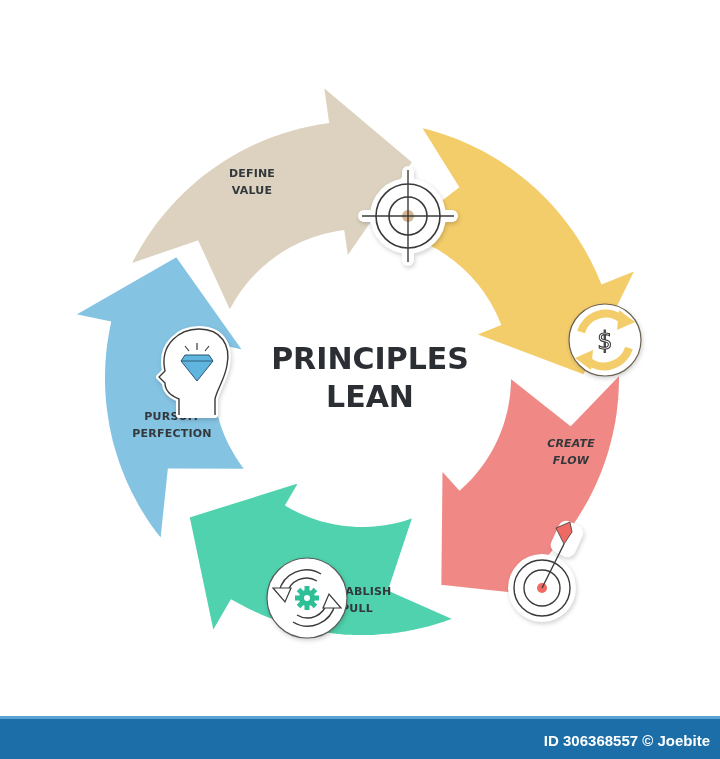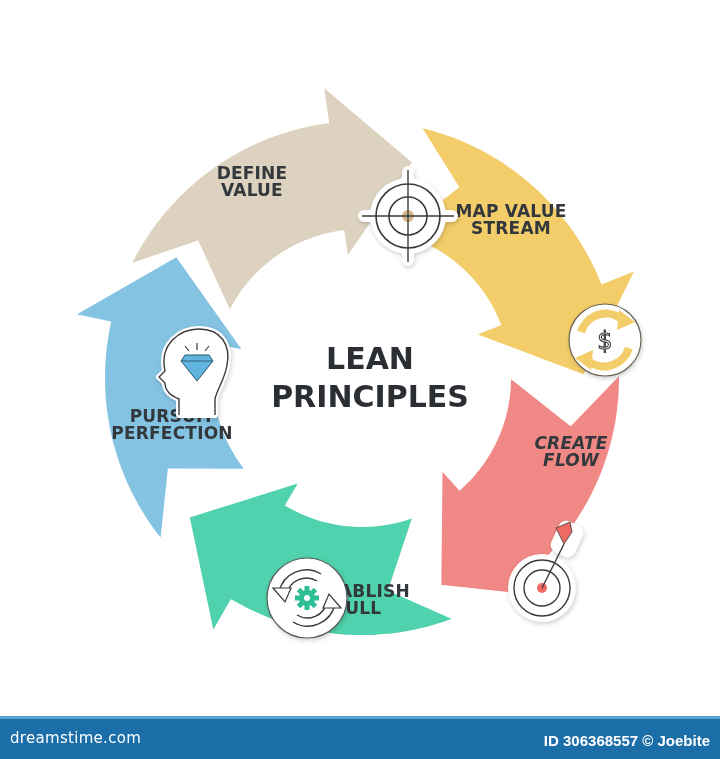--- a/index.html
+++ b/index.html
@@ -1,47 +1,45 @@
 <!DOCTYPE html>
 <html><head>
 <meta charset="utf-8">
 <style>
   html, body { margin: 0; padding: 0; }
   body { width: 720px; height: 759px; background: #ffffff; position: relative; overflow: hidden; font-family: "DejaVu Sans", sans-serif; }
   #stage { position: absolute; left: 0; top: 0; width: 720px; height: 716px; }
   #stage svg { position: absolute; left: 0; top: 0; }
-  .label { position: absolute; font-family: "DejaVu Sans", sans-serif; font-weight: bold; font-size: 17px; line-height: 17px; text-align: center; color: #33383c; letter-spacing: 0.2px; white-space: pre-line; transform: translate(-50%, -50%); }
+  .label { position: absolute; font-family: "DejaVu Sans", sans-serif; font-weight: bold; font-size: 11px; line-height: 17px; text-align: center; color: #33383c; letter-spacing: 0.2px; white-space: pre-line; transform: translate(-50%, -50%); }
   .title { position: absolute; left: 370px; top: 378px; transform: translate(-50%, -50%); text-align: center; font-family: "DejaVu Sans", sans-serif; font-weight: bold; color: #2b2f33; font-size: 30px; line-height: 38px; }
   .title div { white-space: nowrap; }
   .icon { position: absolute; transform: translate(-50%, -50%); }
   #footer { position: absolute; left: 0; top: 716px; width: 720px; height: 43px; background: #1b6ea8; border-top: 3px solid #5aa2d3; box-sizing: border-box; }
   #footer .brand { position: absolute; left: 10px; top: 10px; color: #ffffff; font-family: "DejaVu Sans", sans-serif; font-size: 15px; letter-spacing: 0.3px; }
   #footer .credit { position: absolute; right: 10px; top: 13px; color: #ffffff; font-family: "Liberation Sans", sans-serif; font-weight: bold; font-size: 15px; }
 </style>
 </head>
 <body>
 
 <div id="stage">
   <svg id="arrows" width="720" height="716" viewBox="0 0 720 716">
       <polygon points="196.5,244.0 126.4,268.1 130.1,260.4 134.2,252.7 138.4,245.3 143.0,237.9 147.7,230.7 152.7,223.7 158.0,216.9 163.4,210.2 169.1,203.7 175.0,197.4 181.1,191.3 187.4,185.4 193.8,179.7 200.5,174.2 207.3,169.0 214.4,164.0 221.5,159.2 228.9,154.7 236.3,150.4 244.0,146.3 251.7,142.6 259.6,139.0 267.6,135.8 275.6,132.8 283.8,130.0 292.1,127.6 300.4,125.4 308.8,123.5 317.3,121.9 325.8,120.5 320.2,80.9 415.9,161.6 345.9,263.1 341.7,233.4 336.9,234.2 332.1,235.1 327.4,236.2 322.7,237.4 318.1,238.8 313.5,240.3 309.0,242.0 304.5,243.8 300.1,245.8 295.7,247.9 291.4,250.2 287.2,252.6 283.1,255.1 279.1,257.8 275.2,260.6 271.3,263.6 267.6,266.7 263.9,269.8 260.4,273.2 257.0,276.6 253.7,280.1 250.5,283.8 247.4,287.5 244.5,291.4 241.7,295.3 239.0,299.3 236.5,303.5 234.1,307.7 231.8,311.9 229.7,316.3" fill="#ddd2bf" stroke="#ffffff" stroke-width="6" stroke-linejoin="miter"></polygon>
       <polygon points="455.4,186.6 416.1,123.7 424.3,125.6 432.5,127.7 440.6,130.2 448.6,132.9 456.6,135.8 464.4,139.0 472.2,142.5 479.8,146.2 487.3,150.2 494.6,154.4 501.8,158.8 508.9,163.5 515.8,168.4 522.5,173.5 529.1,178.8 535.5,184.4 541.7,190.1 547.8,196.1 553.6,202.2 559.2,208.6 564.6,215.1 569.8,221.8 574.8,228.6 579.6,235.6 584.1,242.8 588.4,250.1 592.4,257.5 596.2,265.1 599.8,272.8 603.1,280.6 640.2,265.6 585.0,378.0 469.6,334.5 497.4,323.3 495.5,318.9 493.5,314.6 491.4,310.4 489.1,306.2 486.7,302.1 484.2,298.1 481.5,294.1 478.7,290.3 475.8,286.5 472.7,282.9 469.6,279.3 466.3,275.8 462.9,272.5 459.4,269.3 455.8,266.2 452.2,263.2 448.4,260.3 444.5,257.5 440.5,254.9 436.5,252.4 432.3,250.1 428.1,247.8 423.9,245.8 419.5,243.8 415.1,242.0 410.7,240.3 406.1,238.8 401.6,237.5 397.0,236.3 392.4,235.2" fill="#f3cd6a" stroke="#ffffff" stroke-width="6" stroke-linejoin="miter"></polygon>
       <polygon points="570.3,422.3 621.8,368.9 622.0,376.5 621.9,384.0 621.6,391.6 621.1,399.2 620.4,406.7 619.5,414.2 618.3,421.7 616.9,429.1 615.3,436.5 613.5,443.8 611.5,451.1 609.3,458.3 606.8,465.5 604.2,472.6 601.3,479.6 598.3,486.5 595.0,493.3 591.6,500.1 587.9,506.7 584.1,513.2 580.1,519.6 575.8,525.9 571.5,532.0 566.9,538.1 562.1,544.0 557.2,549.7 552.2,555.3 546.9,560.8 541.5,566.1 536.0,571.2 562.7,600.9 438.3,587.6 439.6,464.2 459.7,486.5 462.8,483.6 465.8,480.6 468.8,477.6 471.6,474.4 474.4,471.2 477.0,467.9 479.6,464.5 482.1,461.0 484.4,457.5 486.7,453.9 488.9,450.3 490.9,446.5 492.8,442.8 494.7,438.9 496.4,435.0 498.0,431.1 499.5,427.1 500.9,423.1 502.1,419.1 503.2,415.0 504.3,410.8 505.2,406.7 505.9,402.5 506.6,398.3 507.1,394.1 507.5,389.9 507.8,385.6 508.0,381.4 508.0,377.2 507.9,372.9" fill="#f08985" stroke="#ffffff" stroke-width="6" stroke-linejoin="miter"></polygon>
       <polygon points="391.6,588.9 459.4,619.1 452.1,621.9 444.6,624.5 437.1,626.9 429.6,629.1 422.0,631.0 414.3,632.7 406.6,634.2 398.8,635.4 391.0,636.4 383.2,637.1 375.3,637.7 367.4,637.9 359.6,638.0 351.7,637.8 343.9,637.4 336.0,636.7 328.2,635.8 320.4,634.7 312.7,633.3 305.0,631.7 297.3,629.8 289.8,627.8 282.2,625.5 274.8,622.9 267.4,620.2 260.1,617.2 252.9,614.0 245.9,610.6 238.9,607.0 232.0,603.2 212.0,637.8 186.3,515.3 304.0,478.5 289.0,504.4 292.9,506.6 296.8,508.6 300.8,510.5 304.8,512.3 308.9,514.0 313.0,515.5 317.2,517.0 321.4,518.3 325.7,519.4 330.0,520.4 334.3,521.3 338.7,522.1 343.0,522.8 347.4,523.3 351.8,523.6 356.2,523.9 360.6,524.0 365.1,524.0 369.5,523.8 373.9,523.5 378.3,523.1 382.7,522.5 387.0,521.8 391.4,521.0 395.7,520.1 400.0,519.0 404.2,517.8 408.4,516.4 412.6,515.0 416.7,513.4" fill="#4fd2ad" stroke="#ffffff" stroke-width="6" stroke-linejoin="miter"></polygon>
       <polygon points="170.6,471.4 162.8,545.1 157.9,539.0 153.1,532.8 148.5,526.4 144.1,519.9 139.9,513.2 135.9,506.4 132.2,499.5 128.6,492.5 125.2,485.4 122.1,478.2 119.2,470.9 116.5,463.5 114.0,456.0 111.7,448.5 109.7,440.9 107.9,433.2 106.4,425.5 105.1,417.8 104.0,410.0 103.1,402.2 102.5,394.3 102.1,386.5 102.0,378.6 102.1,370.7 102.4,362.9 103.0,355.0 103.8,347.2 104.9,339.4 106.2,331.7 107.7,323.9 68.6,315.6 177.1,253.3 248.5,353.9 219.2,347.6 218.3,352.0 217.6,356.3 217.0,360.7 216.6,365.1 216.2,369.5 216.1,373.9 216.0,378.3 216.1,382.8 216.3,387.2 216.6,391.6 217.1,396.0 217.7,400.3 218.5,404.7 219.3,409.0 220.3,413.3 221.5,417.6 222.7,421.8 224.1,426.0 225.6,430.2 227.3,434.3 229.0,438.3 230.9,442.3 232.9,446.2 235.1,450.1 237.3,453.9 239.6,457.7 242.1,461.3 244.7,464.9 247.4,468.4 250.2,471.8" fill="#85c3e3" stroke="#ffffff" stroke-width="6" stroke-linejoin="miter"></polygon>
     </svg>
 
   <div class="title">
+    <div>PRINCIPLES</div>
     <div>LEAN</div>
-    <div>PRINCIPLES</div>
   </div>
 
   <div class="label" id="lbl0" style="left: 252px; top: 182px;">DEFINE
 VALUE</div>
-  <div class="label" id="lbl1" style="left: 511px; top: 220px;">MAP VALUE
-STREAM</div>
   <div class="label" id="lbl2" style="left: 571px; top: 452px; font-style: italic;">CREATE
 FLOW</div>
   <div class="label" id="lbl3" style="left: 357px; top: 600px;">ESTABLISH
 PULL</div>
   <div class="label" id="lbl4" style="left: 172px; top: 425px;">PURSUIT
 PERFECTION</div>
 
   <div class="icon" id="ic0" style="left: 356px; top: 164px; filter: drop-shadow(rgba(0, 0, 0, 0.18) 1px 2px 2px);">
     <svg width="104" height="104" viewBox="-52 -52 104 104">
       <circle r="38" fill="#ffffff"></circle>
@@ -105,15 +103,14 @@
       <polygon points="-8,-18 16,-18 20,-12 4,8 -12,-12" class="accent" fill="#5fb5de" stroke="#2a5670" stroke-width="1"></polygon>
       <line x1="-12" y1="-12" x2="20" y2="-12" stroke="#2a5670" stroke-width="0.9"></line>
       <line x1="4" y1="-30" x2="4" y2="-23" stroke="#3a3a3a" stroke-width="1.2"></line>
       <line x1="-8" y1="-27" x2="-4" y2="-22" stroke="#3a3a3a" stroke-width="1.2"></line>
       <line x1="16" y1="-27" x2="12" y2="-22" stroke="#3a3a3a" stroke-width="1.2"></line>
     </svg>
   </div>
 </div>
 
 <div id="footer">
-  <div class="brand">dreamstime.com</div>
   <div class="credit">ID 306368557 © Joebite</div>
 </div>
 
 </body></html>

